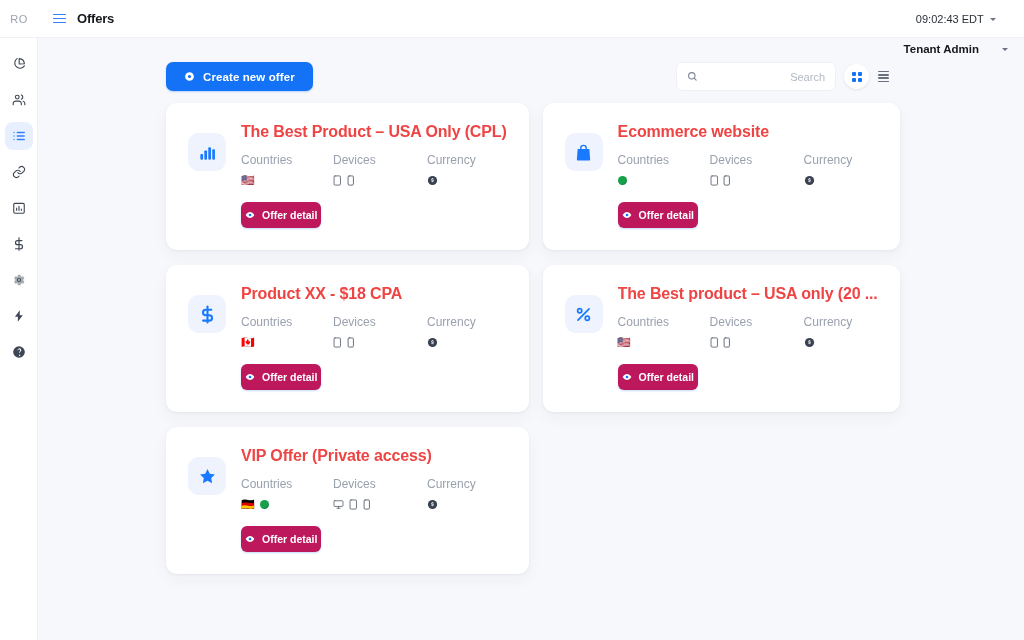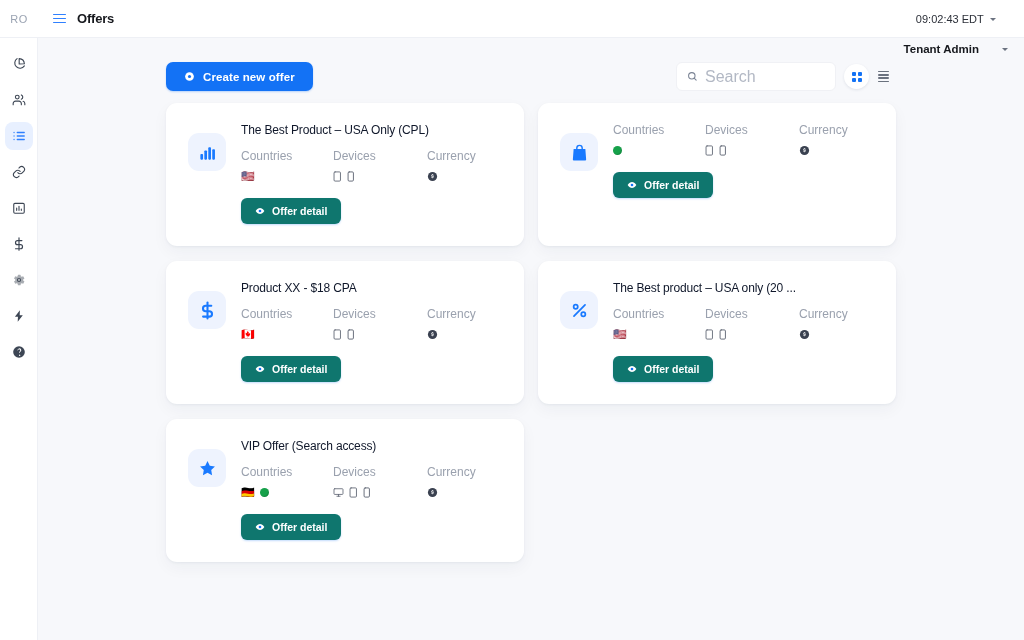--- a/index.html
+++ b/index.html
@@ -80,22 +80,23 @@
 
   .toolbar-right { margin-left: auto; display: flex; align-items: center; gap: 0; }
   .search-wrap {
     width: 160px; height: 29px; background: #fff; border-radius: 6px;
     display: flex; align-items: center; gap: 7px; padding: 0 10px;
     border: 1px solid #f0f1f5;
   }
   .search-wrap svg { width: 11px; height: 11px; color: #7a8394; flex: 0 0 auto; }
   .search-input {
     border: none; outline: none; background: transparent;
-    font-size: 16px; color: #3b4252; width: 100%;
+    font-size: 11px; color: #3b4252; width: 100%;
     font-family: "Liberation Sans", sans-serif;
+    text-align: right;
   }
   .search-input::placeholder { color: #b2b8c4; }
   .view-toggle { display: flex; align-items: center; gap: 2px; margin-left: 8px; }
   .vt-btn {
     width: 25px; height: 25px; border-radius: 50%;
     display: flex; align-items: center; justify-content: center;
     cursor: pointer; border: none; background: transparent;
   }
   .vt-btn.active { background: #ffffff; box-shadow: 0 1px 3px rgba(23,43,77,.10); }
   .grid-ico { display: grid; grid-template-columns: 4px 4px; grid-template-rows: 4px 4px; gap: 2px; }
@@ -117,39 +118,39 @@
     min-height: 118px;
   }
   .card-ico-box {
     width: 38px; height: 38px; min-width: 38px; border-radius: 11px;
     background: #eef3fe; display: flex; align-items: center; justify-content: center;
     margin-top: 10px;
   }
   .card-ico-box svg { width: 19px; height: 19px; display: block; color: #1a7aff; }
   .card-body { flex: 1; min-width: 0; }
   .card-title {
-    font-size: 12px; font-weight: normal; color: #0f172a;
+    font-size: 16px; font-weight: bold; color: #ef4444;
     letter-spacing: -.15px; white-space: nowrap; overflow: hidden; text-overflow: ellipsis;
     margin-bottom: 12px;
   }
   .meta-row { display: flex; gap: 0; margin-bottom: 15px; }
   .meta-col { min-width: 0; }
   .meta-col.countries { width: 92px; }
   .meta-col.devices { width: 94px; }
   .meta-label { font-size: 12px; color: #9aa1ae; margin-bottom: 6px; }
   .meta-val { display: flex; align-items: center; gap: 5px; height: 14px; }
   .flag { font-size: 11px; line-height: 1; display: inline-block; }
   .globe { width: 9px; height: 9px; border-radius: 50%; background: #16a14a; display: inline-block; box-shadow: inset -1px -1px 0 rgba(0,0,0,.12); }
   .dev-ico { display: block; color: #5d6472; }
   .dev-ico svg { display: block; }
   .coin { width: 11px; height: 11px; display: block; color: #3a4150; }
   .btn-detail {
     display: inline-flex; align-items: center; gap: 7px;
-    background: #0f766e; color: #fff; border: none; border-radius: 6px;
-    height: 26px; padding: 0 14px; font-size: 10.5px; font-weight: bold;
+    background: #be185d; color: #fff; border: none; border-radius: 6px;
+    height: 26px; padding: 0 4px; font-size: 10.5px; font-weight: bold;
     font-family: "Liberation Sans", sans-serif; cursor: pointer;
     box-shadow: 0 1px 2px rgba(19,114,245,.25);
   }
   .btn-detail svg { width: 10px; height: 10px; display: block; }
 </style>
 </head>
 <body>
 
 <div class="app">
 
@@ -346,20 +347,21 @@
   </div>
 
   <div class="card">
     <div class="card-ico-box">
               <svg viewBox="0 0 24 24" fill="currentColor">
                 <path d="M4.6 7.5h14.8l1 13.2a1.3 1.3 0 0 1-1.3 1.4H4.9a1.3 1.3 0 0 1-1.3-1.4L4.6 7.5Z"></path>
                 <path d="M8.6 9V6.4a3.4 3.4 0 0 1 6.8 0V9" fill="none" stroke="currentColor" stroke-width="1.8" stroke-linecap="round"></path>
               </svg>
             </div>
     <div class="card-body">
+      <div class="card-title">Ecommerce website</div>
       <div class="meta-row">
         <div class="meta-col countries">
           <div class="meta-label">Countries</div>
           <div class="meta-val">
                     <span class="globe"></span>
                   </div>
         </div>
         <div class="meta-col devices">
           <div class="meta-label">Devices</div>
           <div class="meta-val">
@@ -498,21 +500,21 @@
     </div>
   </div>
 
   <div class="card">
     <div class="card-ico-box">
               <svg viewBox="0 0 24 24" fill="currentColor">
                 <path d="M12 2.5l2.9 5.9 6.5.95-4.7 4.6 1.1 6.5L12 17.4l-5.8 3.05 1.1-6.5-4.7-4.6 6.5-.95L12 2.5Z"></path>
               </svg>
             </div>
     <div class="card-body">
-      <div class="card-title">VIP Offer (Search access)</div>
+      <div class="card-title">VIP Offer (Private access)</div>
       <div class="meta-row">
         <div class="meta-col countries">
           <div class="meta-label">Countries</div>
           <div class="meta-val">
                     <span class="flag">🇩🇪</span>
                     <span class="globe"></span>
                   </div>
         </div>
         <div class="meta-col devices">
           <div class="meta-label">Devices</div>

